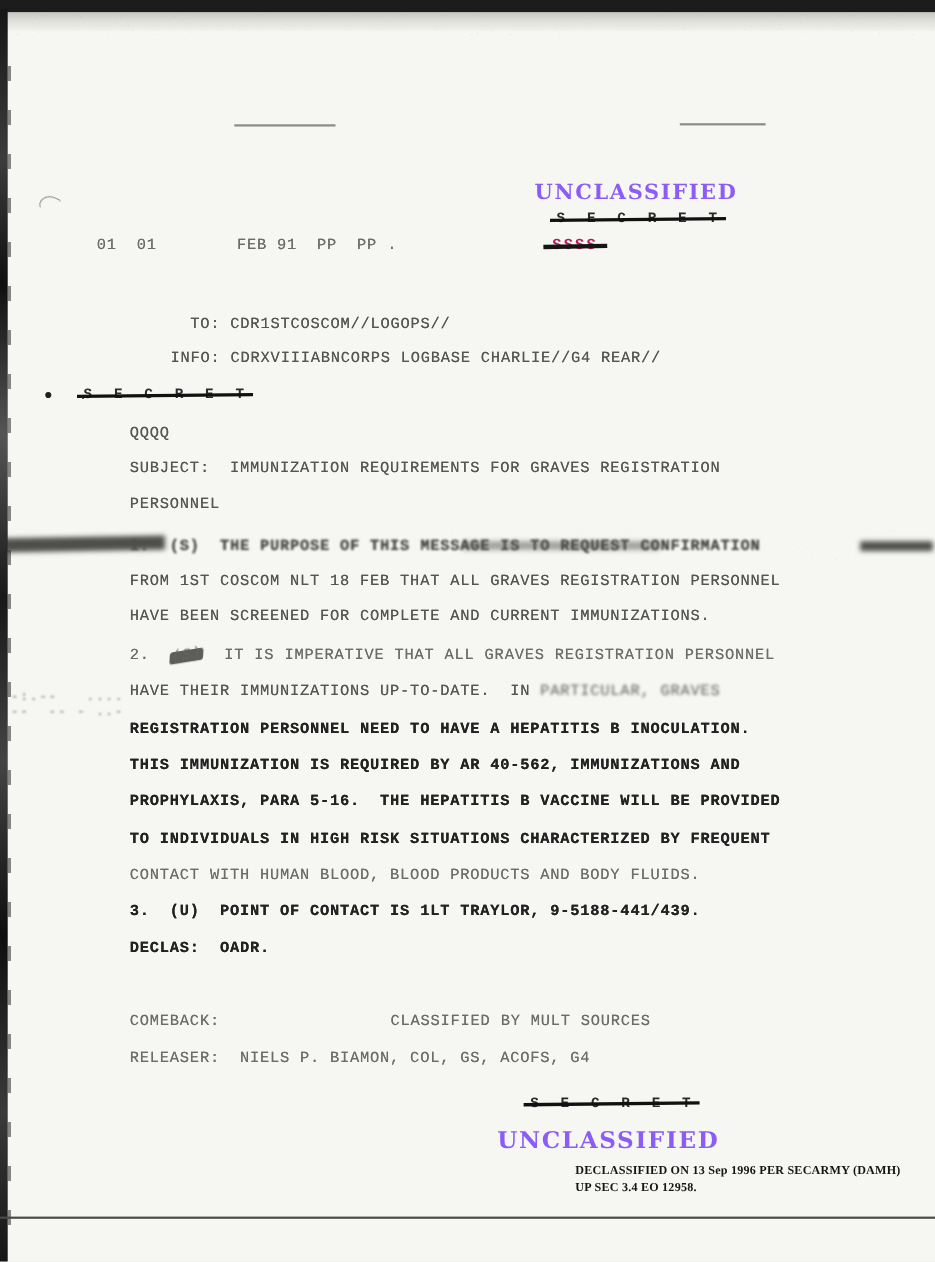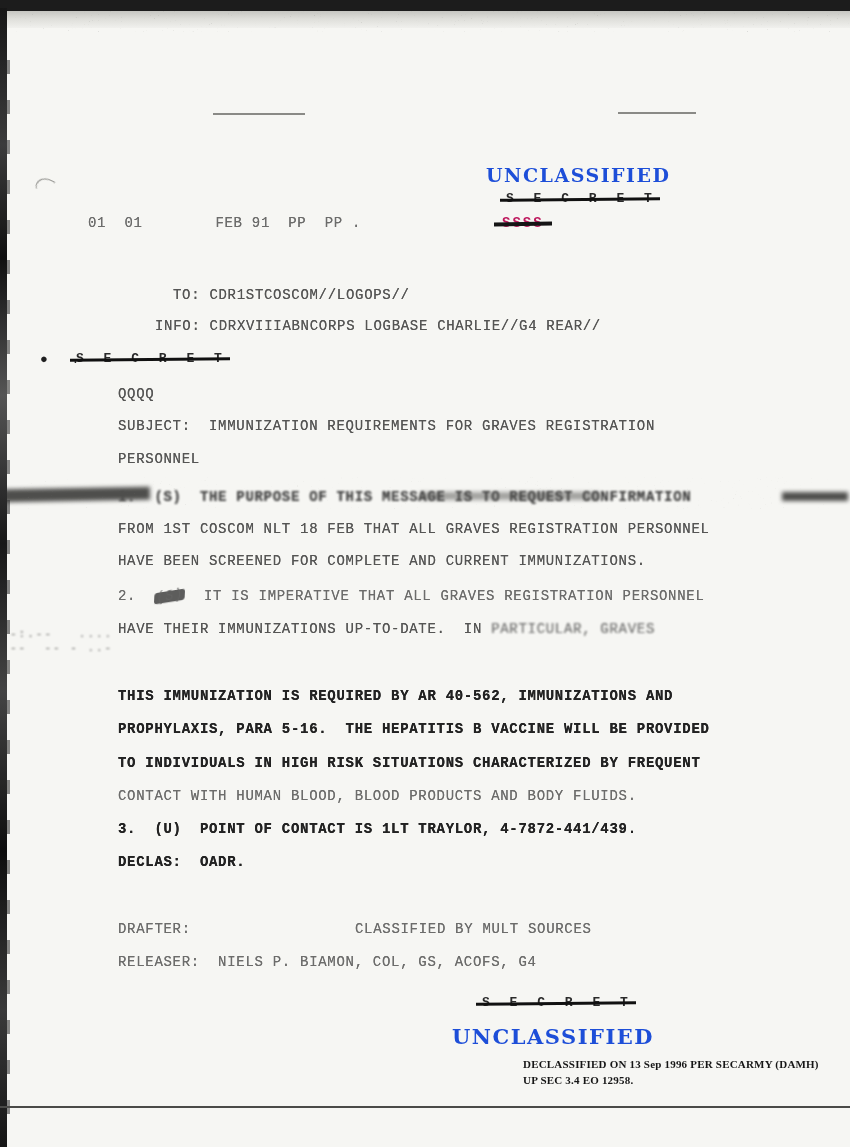--- a/index.html
+++ b/index.html
@@ -23,21 +23,21 @@
 
   
   .ln{position:absolute;font-size:14px;letter-spacing:.7px;white-space:pre;
       text-shadow:0 0 .6px rgba(40,40,40,.85);}
   .fade1{opacity:.82;filter:blur(.2px);}
   .fade2{opacity:.7;filter:blur(.4px);}
   .dark{color:#222;font-weight:bold;text-shadow:0 0 .5px #222;}
 
   
   .stamp{position:absolute;font-family:"DejaVu Serif","Liberation Serif",serif;
-         font-weight:bold;color:#1d4ed8;letter-spacing:1.5px;}
+         font-weight:bold;color:#8b5cf6;letter-spacing:1.5px;}
   .declass-stamp{position:absolute;font-family:"Liberation Serif","DejaVu Serif",serif;
          font-weight:bold;color:#161616;font-size:11px;line-height:16px;letter-spacing:.2px;}
 
   
   .struck{position:absolute;font-size:13px;font-weight:bold;letter-spacing:6px;
           color:#2a2a2a;white-space:pre;}
   .struck::after{content:"";position:absolute;left:-6px;right:-2px;top:46%;height:3px;
           background:#111;transform:rotate(-.6deg);}
   .struck-code{position:absolute;font-size:14px;font-weight:bold;letter-spacing:2px;color:#be185d;}
   .struck-code::after{content:"";position:absolute;left:-8px;right:-8px;top:45%;height:3.5px;
@@ -95,28 +95,29 @@
 
   <div class="ln fade1" style="left:118px;top:521px;">FROM 1ST COSCOM NLT 18 FEB THAT ALL GRAVES REGISTRATION PERSONNEL</div>
   <div class="ln fade1" style="left:118px;top:553px;">HAVE BEEN SCREENED FOR COMPLETE AND CURRENT IMMUNIZATIONS.</div>
 
   <div class="ln fade2" style="left:118px;top:588px;"><span>2.  </span><span class="redact">(S)</span><span>  IT IS IMPERATIVE THAT ALL GRAVES REGISTRATION PERSONNEL</span></div>
 
   <div class="margin-smudge" style="left:10px;top:628px;">-:.--   ....</div>
   <div class="margin-smudge" style="left:10px;top:642px;">--  -- - ..-</div>
   <div class="ln fade1" style="left:118px;top:621px;"><span>HAVE THEIR IMMUNIZATIONS UP-TO-DATE.  IN </span><span class="smudge-tail">PARTICULAR, GRAVES</span></div>
 
+  <div class="ln dark" style="left:118px;top:655px;">REGISTRATION PERSONNEL NEED TO HAVE A HEPATITIS B INOCULATION.</div>
   <div class="ln dark" style="left:118px;top:688px;">THIS IMMUNIZATION IS REQUIRED BY AR 40-562, IMMUNIZATIONS AND</div>
   <div class="ln dark" style="left:118px;top:721px;">PROPHYLAXIS, PARA 5-16.  THE HEPATITIS B VACCINE WILL BE PROVIDED</div>
   <div class="ln dark" style="left:118px;top:755px;">TO INDIVIDUALS IN HIGH RISK SITUATIONS CHARACTERIZED BY FREQUENT</div>
   <div class="ln fade2" style="left:118px;top:788px;">CONTACT WITH HUMAN BLOOD, BLOOD PRODUCTS AND BODY FLUIDS.</div>
-  <div class="ln dark" style="left:118px;top:821px;">3.  (U)  POINT OF CONTACT IS 1LT TRAYLOR, 4-7872-441/439.</div>
+  <div class="ln dark" style="left:118px;top:821px;">3.  (U)  POINT OF CONTACT IS 1LT TRAYLOR, 9-5188-441/439.</div>
   <div class="ln dark" style="left:118px;top:854px;">DECLAS:  OADR.</div>
 
-  <div class="ln fade2" style="left:118px;top:921px;">DRAFTER:</div>
+  <div class="ln fade2" style="left:118px;top:921px;">COMEBACK:</div>
   <div class="ln fade2" style="left:355px;top:921px;">CLASSIFIED BY MULT SOURCES</div>
   <div class="ln fade2" style="left:118px;top:954px;">RELEASER:  NIELS P. BIAMON, COL, GS, ACOFS, G4</div>
 
   <div class="struck" style="left:482px;top:995px;">S E C R E T</div>
   <div class="stamp" style="left:452px;top:1024px;font-size:21px;">UNCLASSIFIED</div>
   <div class="declass-stamp" style="left:523px;top:1056px;">
     <div>DECLASSIFIED ON 13 Sep 1996 PER SECARMY (DAMH)</div>
     <div>UP SEC 3.4 EO 12958.</div>
   </div>
 

